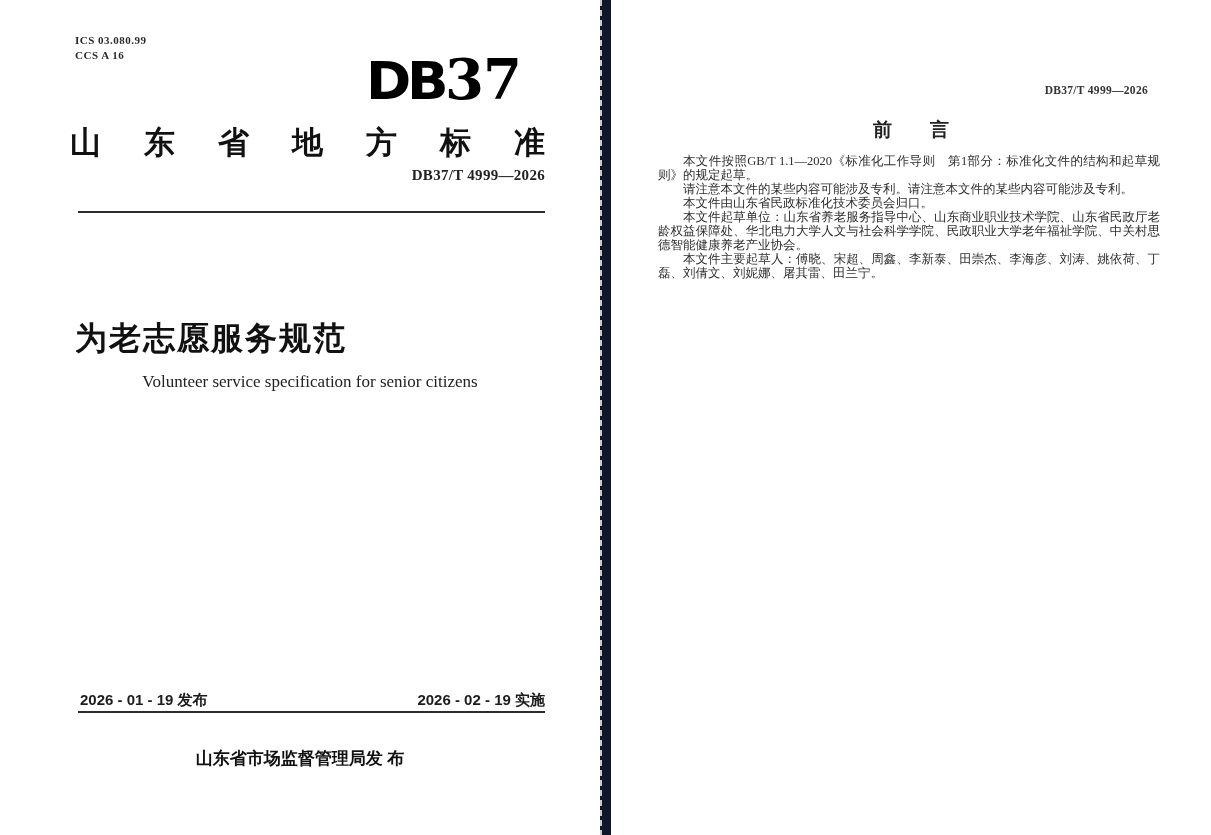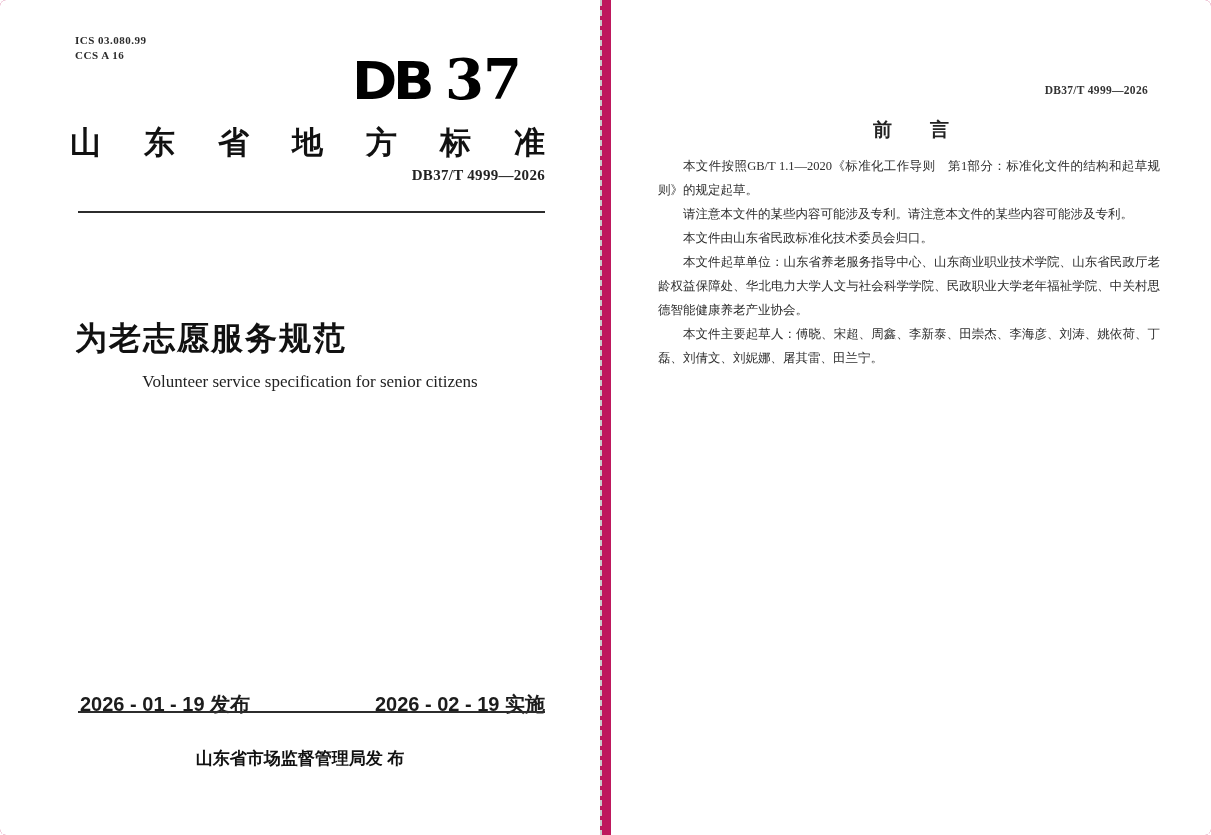--- a/index.html
+++ b/index.html
@@ -1,22 +1,21 @@
 <!DOCTYPE html>
 <html><head>
 <meta charset="utf-8">
 <style>
   * { margin:0; padding:0; box-sizing:border-box; }
   html,body { background:#ffffff; }
   #stage {
     position:relative; width:1211px; height:835px;
-    background:#be185d; overflow:hidden;
+    background:#0f172a; overflow:hidden;
     font-family:"Liberation Serif", serif;
     color:#1a1a1a;
-    border-radius:6px;
   }
   .page { position:absolute; top:0; height:835px; background:#ffffff; }
   #page-left  { left:0;   width:600px; }
   #page-right { left:611px; width:600px; }
 
   
   .page-divider {
     position:absolute; left:600px; top:0; width:2px; height:835px;
     background:repeating-linear-gradient(to bottom, #c9c9c9 0 6px, transparent 6px 10px);
   }
@@ -33,21 +32,21 @@
     white-space:nowrap; color:#000;
   }
   .db-logo .db {
     font-family:"DejaVu Sans", sans-serif;
     font-weight:900; font-size:52px; letter-spacing:-4px;
     display:inline-block; transform:scale(1.05,0.98); transform-origin:left bottom;
   }
   .db-logo .n37 {
     font-family:"DejaVu Serif", serif;
     font-weight:700; font-size:56px; letter-spacing:-1px;
-    display:inline-block; margin-left:18px;
+    display:inline-block; margin-left:4px;
   }
   .standard-type {
     position:absolute; left:70px; right:55px; top:122px;
     font-family:"Liberation Sans", sans-serif;
     font-weight:700; font-size:31px; color:#111;
     text-align:justify; text-align-last:justify;
   }
   .std-number {
     position:absolute; right:55px; top:167px;
     font-family:"Liberation Serif", serif;
@@ -66,21 +65,21 @@
   .cover-title-en {
     position:absolute; left:75px; right:55px; top:372px;
     text-align:center;
     font-family:"Liberation Serif", serif;
     font-size:17px; color:#222;
   }
   .dates-row {
     position:absolute; left:80px; right:55px; top:691px;
     display:flex; justify-content:space-between;
     font-family:"Liberation Sans", sans-serif;
-    font-weight:700; font-size:20px; color:#1c1c1c;
+    font-weight:700; font-size:15px; color:#1c1c1c;
   }
   .rule-bottom {
     position:absolute; left:78px; right:55px; top:711px; height:2px;
     background:#2c2c2c;
   }
   .publisher-row {
     position:absolute; left:0; right:0; top:747px;
     display:flex; justify-content:center; align-items:baseline; 
     font-family:"Liberation Sans", sans-serif;
     font-weight:700; font-size:17px; color:#111;
@@ -94,21 +93,21 @@
   }
   .fw-title {
     position:absolute; left:45px; right:45px; top:117px;
     text-align:center;
     font-family:"Liberation Serif", serif;
     font-weight:700; font-size:19px; color:#222;
   }
   .fw-body {
     position:absolute; left:47px; right:51px; top:154px;
     font-family:"Liberation Serif", serif;
-    font-size:12.5px; line-height:24px; color:#2e2e2e;
+    font-size:12.5px; line-height:14px; color:#2e2e2e;
     text-align:justify;
   }
   .fw-body p { text-indent:2em; margin:0; }
 </style>
 </head>
 <body>
 
 <div id="stage">
 
   <div class="page" id="page-left">

